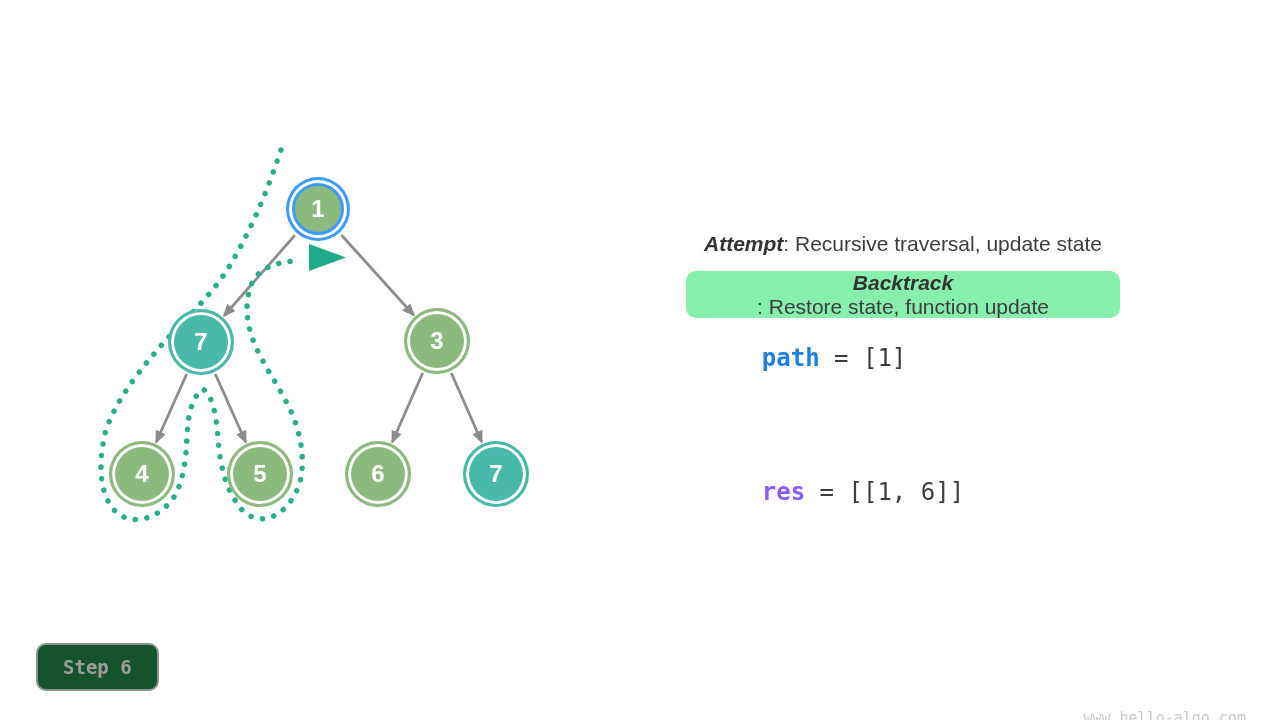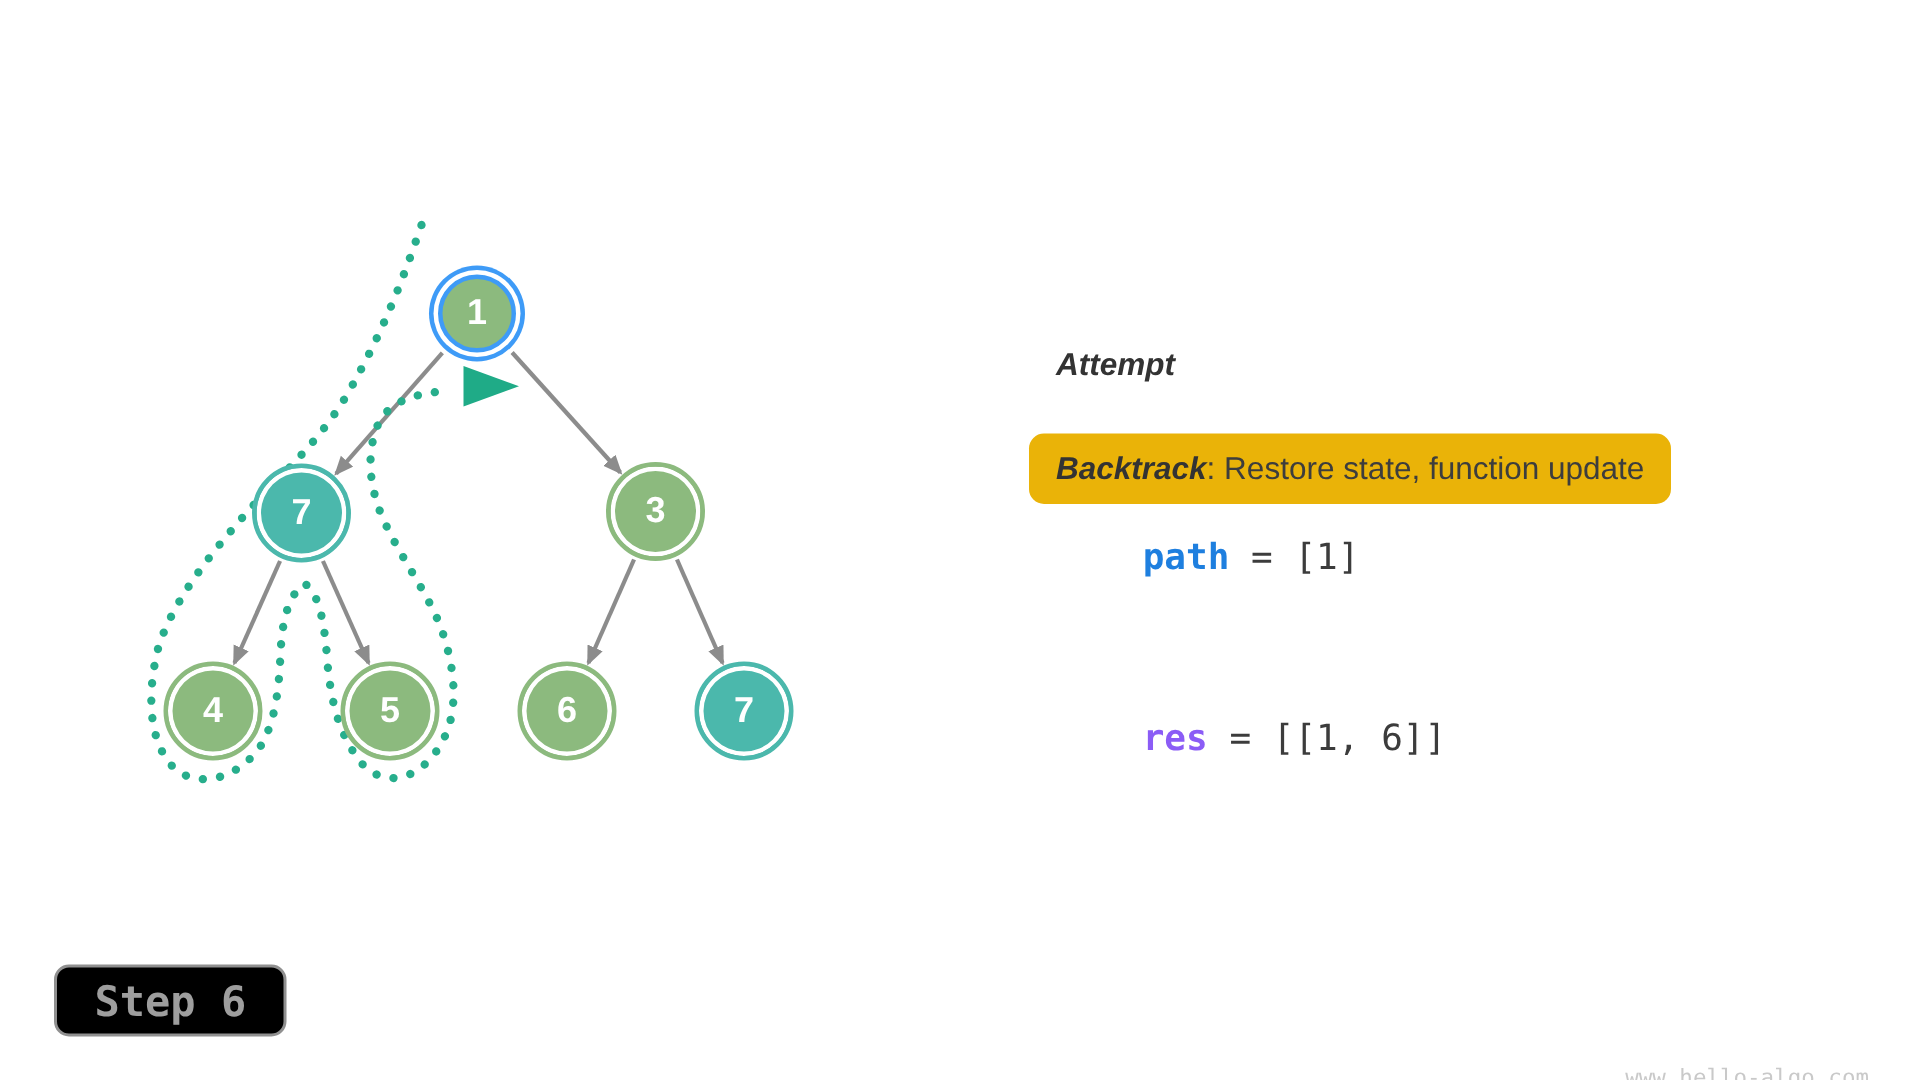--- a/index.html
+++ b/index.html
@@ -31,50 +31,50 @@
   .legend-line {
     height:47px;
     display:flex; align-items:center;
     padding:0 18px;
     border-radius:10px;
     font-size:21px;
     color:#3d3d3d;
     white-space:pre;
   }
   .legend-line .term { font-weight:bold; color:#333333;font-style:italic; }
-  .legend-line.highlighted { background:#eab308; margin-top:22px; }
+  .legend-line.highlighted { background:#86efac; margin-top:4px;flex-direction:column; }
 
   
   .code-line {
     position:absolute; left:704px;
     font-family:"DejaVu Sans Mono", monospace;
     font-size:24px;
     color:#3c3c3c;
     white-space:pre;
     line-height:30px;
   }
-  #path-line { top:326px; }
+  #path-line { top:313px; }
   #res-line  { top:447px; }
   .kw { font-weight:bold; }
   .kw-path { color:#1e7fdf; }
   .kw-res  { color:#8b5cf6; }
 
   
   .step-badge {
     position:absolute; left:36px; top:643px;
     height:48px;
     display:flex; align-items:center;
     padding:0 25px;
     border:2px solid #909090;
     border-radius:10px;
-    background:#000000;
+    background:#14532d;
     color:#9e9e9e;
     font-family:"DejaVu Sans Mono", monospace;
     font-weight:bold;
-    font-size:28px;
+    font-size:19px;
     white-space:pre;
   }
 
   
   .watermark {
     position:absolute; right:34px; top:677px;
     font-family:"DejaVu Sans Mono", monospace;
     font-size:15px;
     color:#c9c9c9;
     margin-top:32px;
@@ -137,21 +137,21 @@
   </div>
   <div class="node std" style="left: 345px; top: 441px; background: rgb(140, 186, 126); border-color: rgb(140, 186, 126);">
     <span class="node-label">6</span>
   </div>
   <div class="node std" style="left: 463px; top: 441px; background: rgb(75, 184, 172); border-color: rgb(75, 184, 172);">
     <span class="node-label">7</span>
   </div>
 
   <div class="legend">
     <div class="legend-line">
-      <span class="term">Attempt</span>
+      <span class="term">Attempt</span><span>: Recursive traversal, update state</span>
     </div>
     <div class="legend-line highlighted">
       <span class="term">Backtrack</span><span>: Restore state, function update</span>
     </div>
   </div>
 
   <div class="code-line" id="path-line">
     <span class="kw kw-path">path</span><span> = [1]</span>
   </div>
 

